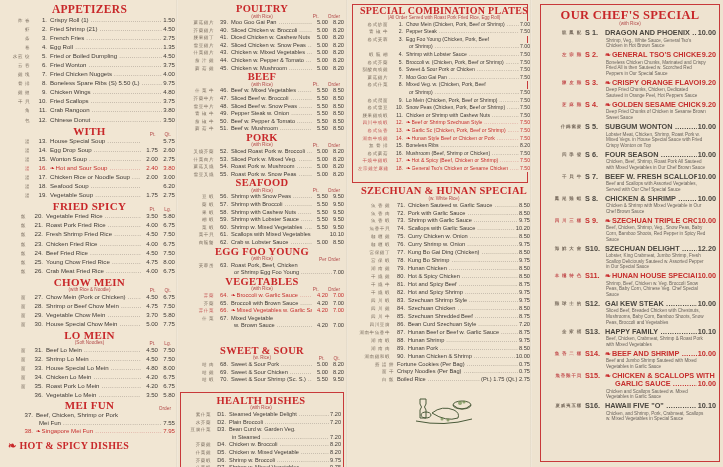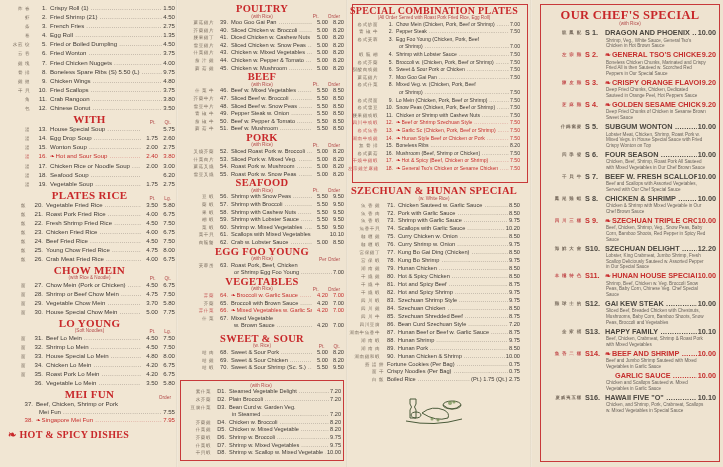--- a/index.html
+++ b/index.html
@@ -32,20 +32,23 @@
 .chef .cn{color:#7a6d5f;font-size:4.5px;letter-spacing:.8px;width:40px;text-align:right;margin-right:3px}
 .chef.red .cn{color:#c45454}
 .chef .code{width:18px;margin-right:2px}
 .ill{position:absolute}
 </style>
 </head>
 <body>
 
 <div class="panel" id="p1">
   <div id="s-app" style="position:absolute;left:4px;top:4px;width:171px">
+      <div style="margin-top: 0px; position: relative;">
+        <div class="h" style="font-size: 11.5px;">APPETIZERS</div>
+      </div>
       <div class="row" style="line-height: 8.1px;">
         <span class="cn" style="width: 26px; margin-right: 3px;">炸 春</span>
         <span class="num" style="width: 14px;">1.</span>
         <span class="name">Crispy Roll (1)</span>
         <span class="pr" style="background: rgb(241, 230, 211);">1.50</span>
       </div>
       <div class="row" style="line-height: 8.1px;">
         <span class="cn" style="width: 26px; margin-right: 3px;">虾</span>
         <span class="num" style="width: 14px;">2.</span>
         <span class="name">Fried Shrimp (21)</span>
@@ -162,21 +165,21 @@
         <span class="pr" style="min-width: 17px; background: rgb(241, 230, 211);">6.20</span>
       </div>
       <div class="row" style="line-height: 8.1px;">
         <span class="cn" style="width: 26px; margin-right: 3px;">湯</span>
         <span class="num" style="width: 14px;">19.</span>
         <span class="name">Vegetable Soup</span>
         <span class="pr" style="background: rgb(241, 230, 211); min-width: 17px;">1.75</span>
         <span class="pr" style="min-width: 17px; background: rgb(241, 230, 211);">2.75</span>
       </div>
       <div style="margin-top: 1px; position: relative;">
-        <div class="h" style="font-size: 11px;">PLATES RICE</div>
+        <div class="h" style="font-size: 11px;">FRIED SPICY</div>
         <div style="position: absolute; right: 4px; bottom: 0px; font-size: 4.8px; color: rgb(179, 74, 74); display: flex; gap: 9px;">
           <span>Pt.</span>
           <span>Lg.</span>
         </div>
       </div>
       <div class="row" style="line-height: 8.1px;">
         <span class="cn" style="width: 22px; margin-right: 3px;">飯</span>
         <span class="num" style="width: 14px;">20.</span>
         <span class="name">Vegetable Fried Rice</span>
         <span class="pr" style="background: rgb(241, 230, 211); min-width: 17px;">3.50</span>
@@ -256,21 +259,21 @@
         <span class="pr" style="min-width: 17px; background: rgb(241, 230, 211);">5.80</span>
       </div>
       <div class="row" style="line-height: 8.1px;">
         <span class="cn" style="width: 22px; margin-right: 3px;">面</span>
         <span class="num" style="width: 14px;">30.</span>
         <span class="name">House Special Chow Mein</span>
         <span class="pr" style="background: rgb(241, 230, 211); min-width: 17px;">5.00</span>
         <span class="pr" style="min-width: 17px; background: rgb(241, 230, 211);">7.75</span>
       </div>
       <div style="margin-top: 1px; position: relative;">
-        <div class="h" style="font-size: 11px;">LO YOUNG</div>
+        <div class="h" style="font-size: 11px;">LO MEIN</div>
       </div>
       <div style="position: relative;">
         <div class="sub">(Soft Noodles)</div>
         <div style="position: absolute; right: 4px; bottom: 0px; font-size: 4.8px; color: rgb(179, 74, 74); display: flex; gap: 9px;">
           <span>Pt.</span>
           <span>Lg.</span>
         </div>
       </div>
       <div class="row" style="line-height: 8.1px;">
         <span class="cn" style="width: 22px; margin-right: 3px;">面</span>
@@ -608,21 +611,21 @@
         <span class="cn" style="width: 34px; margin-right: 3px;">什 菜</span>
         <span class="num" style="width: 11px;">67.</span>
         <span class="" style="flex: 1 1 0%;">Mixed Vegetable</span>
       </div>
       <div class="row" style="font-size: 5.7px; line-height: 7.6px;">
         <span style="width: 54px;"></span>
         <span class="name">w. Brown Sauce</span>
         <span class="pr" style="background: rgb(239, 228, 209); min-width: 16px;">4.20</span>
         <span class="pr" style="background: rgb(239, 228, 209); min-width: 16px;">7.00</span>
       </div>
-      <div style="margin-top: 4px; position: relative;">
+      <div style="margin-top: 16px; position: relative;">
         <div class="h" style="font-size: 10.5px;">SWEET &amp; SOUR</div>
       </div>
       <div style="position: relative;">
         <div class="sub">(w. Rice)</div>
         <div style="position: absolute; right: 4px; bottom: 0px; font-size: 4.8px; color: rgb(179, 74, 74); display: flex; gap: 9px;">
           <span>Pt.</span>
           <span>Qt.</span>
         </div>
       </div>
       <div class="row" style="font-size: 5.7px; line-height: 7.6px;">
@@ -640,20 +643,23 @@
         <span class="pr" style="min-width: 16px; background: rgb(239, 228, 209);">8.20</span>
       </div>
       <div class="row" style="font-size: 5.7px; line-height: 7.6px;">
         <span class="cn" style="width: 34px; margin-right: 3px;">咕 蝦</span>
         <span class="num" style="width: 11px;">70.</span>
         <span class="name">Sweet &amp; Sour Shrimp (Sc. S.)</span>
         <span class="pr" style="background: rgb(239, 228, 209); min-width: 16px;">5.50</span>
         <span class="pr" style="min-width: 16px; background: rgb(239, 228, 209);">9.50</span>
       </div>
       <div style="border: 1px solid rgb(200, 57, 58); margin-top: 8px; padding: 3px 2px 3px 0px;">
+        <div style="margin-top: 0px; position: relative;">
+          <div class="h" style="font-size: 10.5px;">HEALTH DISHES</div>
+        </div>
         <div style="position: relative;">
           <div class="sub">(with Rice)</div>
         </div>
         <div class="row" style="font-size: 5.6px; line-height: 7.6px;">
           <span class="cn" style="width: 30px; margin-right: 3px;">素什菜</span>
           <span class="num" style="width: 12px;">D1.</span>
           <span class="name">Steamed Vegetable Delight</span>
           <span class="pr" style="background: rgb(239, 228, 209);">7.20</span>
         </div>
         <div class="row" style="font-size: 5.6px; line-height: 7.6px;">
@@ -702,21 +708,21 @@
           <span class="name">Shrimp w. Scallop w. Mixed Vegetable</span>
           <span class="pr" style="background: rgb(239, 228, 209);">10.00</span>
         </div>
       </div>
     </div>
 </div>
 <div class="fold" style="left:346px"></div>
 
 <div class="panel" id="p3">
   <div class="box" style="left:4px;top:4px;width:176px;height:179px"></div>
-  <div id="s-p3" style="position:absolute;left:0;top:6px;width:172px">
+  <div id="s-p3" style="position:absolute;left:10px;top:6px;width:172px">
       <div style="margin-top: 0px; position: relative;">
         <div class="h" style="font-size: 10px;">SPECIAL COMBINATION PLATES</div>
       </div>
       <div style="position: relative;">
         <div class="sub">(All Order Served with Roast Pork Fried Rice, Egg Roll)</div>
       </div>
       <div class="row" style="font-size: 5.1px; line-height: 7.6px;">
         <span class="cn" style="width: 30px; margin-right: 3px;">各式炒面</span>
         <span class="num" style="width: 12px;">1.</span>
         <span class="name">Chow Mein (Chicken, Pork, Beef or Shrimp)</span>
@@ -1130,20 +1136,26 @@
           <span class="cn">魚 香 二 樣</span>
           <span class="code">S14.</span>
           <span class="spicy" style="font-size: 7px;">❧</span>
           <span class="nm">BEEF AND SHRIMP</span>
           <span style="background: rgb(238, 227, 208); padding-left: 1px; margin-right: 2px;">10.00</span>
         </div>
         <div class="desc" style="margin-left: 64px; width: 100px;">Beef and Jumbo Shrimp Sauteed with Mixed Vegetables in Garlic Sauce</div>
       </div>
       <div class="chef red" style="margin-bottom: 2.4px;">
         <div class="title">
+          <span class="cn">魚香雞干貝</span>
+          <span class="code">S15.</span>
+          <span class="spicy" style="font-size: 7px;">❧</span>
+          <span class="">CHICKEN &amp; SCALLOPS WITH</span>
+        </div>
+        <div class="title">
           <span style="width: 73px;"></span>
           <span class="nm">GARLIC SAUCE</span>
           <span style="background: rgb(238, 227, 208); padding-left: 1px; margin-right: 2px;">10.00</span>
         </div>
         <div class="desc" style="margin-left: 64px; width: 100px;">Chicken and Scallops Sauteed w. Mixed Vegetables in Garlic Sauce</div>
       </div>
       <div class="chef" style="margin-bottom: 2.4px;">
         <div class="title">
           <span class="cn">夏威夷五樣</span>
           <span class="code">S16.</span>

